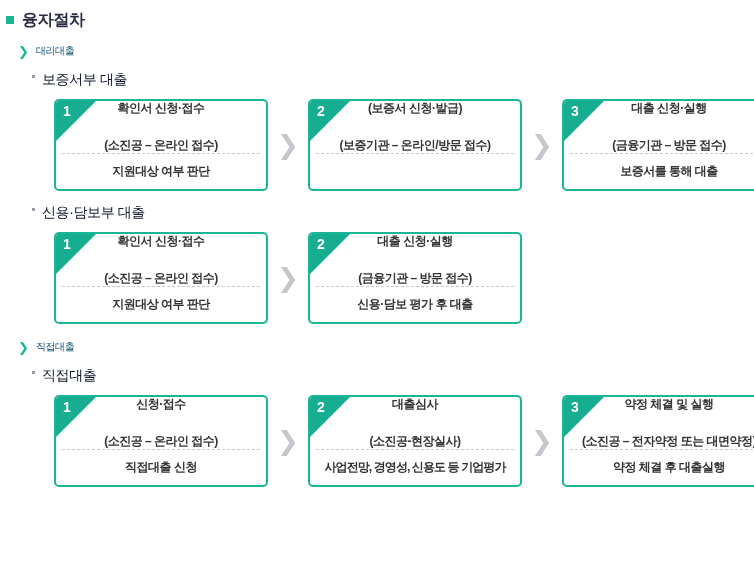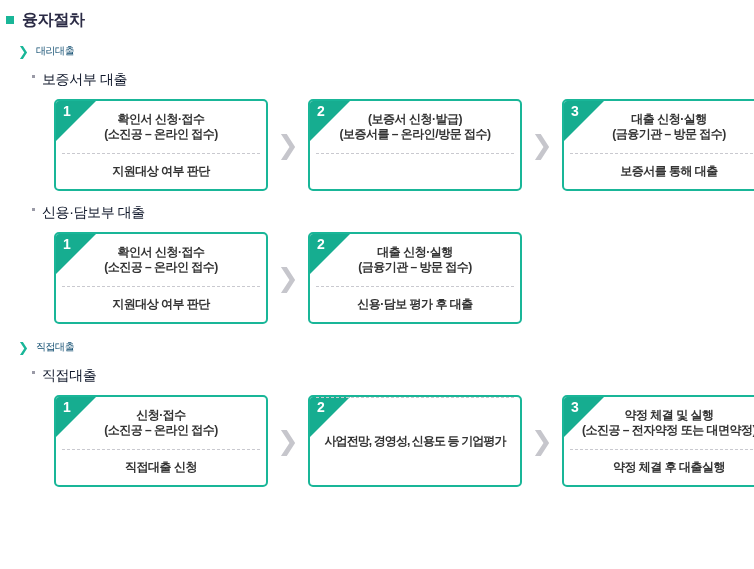--- a/index.html
+++ b/index.html
@@ -129,21 +129,21 @@
     font-size: 14px;
     font-weight: bold;
     line-height: 1;
   }
 
   .box-title {
     flex: 0 0 52px;
     display: flex;
     flex-direction: column;
     align-items: center;
-    justify-content: center;
+    justify-content: space-between;
     text-align: center;
     position: relative;
     z-index: 2;
     padding: 0 3px;
     box-sizing: border-box;
   }
   .box-title .line {
     font-size: 12px;
     font-weight: bold;
     color: #333333;
@@ -234,21 +234,21 @@
           <div class="box-sub">
             <span class="line">지원대상 여부 판단</span>
           </div>
         </div>
         <div class="arrow">❯</div>
         <div class="step-box">
           <span class="corner"></span>
           <span class="corner-num">2</span>
           <div class="box-title">
             <span class="line">(보증서 신청·발급)</span>
-            <span class="line">(보증서를 – 온라인/방문 접수)</span>
+            <span class="line">(보증기관 – 온라인/방문 접수)</span>
           </div>
           <div class="divider"></div>
         </div>
         <div class="arrow">❯</div>
         <div class="step-box">
           <span class="corner"></span>
           <span class="corner-num">3</span>
           <div class="box-title">
             <span class="line">대출 신청·실행</span>
             <span class="line">(금융기관 – 방문 접수)</span>
@@ -308,20 +308,24 @@
           </div>
           <div class="divider"></div>
           <div class="box-sub">
             <span class="line">직접대출 신청</span>
           </div>
         </div>
         <div class="arrow">❯</div>
         <div class="step-box tight">
           <span class="corner"></span>
           <span class="corner-num">2</span>
+          <div class="box-title">
+            <span class="line">대출심사</span>
+            <span class="line">(소진공-현장실사)</span>
+          </div>
           <div class="divider"></div>
           <div class="box-sub">
             <span class="line">사업전망, 경영성, 신용도 등 기업평가</span>
           </div>
         </div>
         <div class="arrow">❯</div>
         <div class="step-box">
           <span class="corner"></span>
           <span class="corner-num">3</span>
           <div class="box-title">

